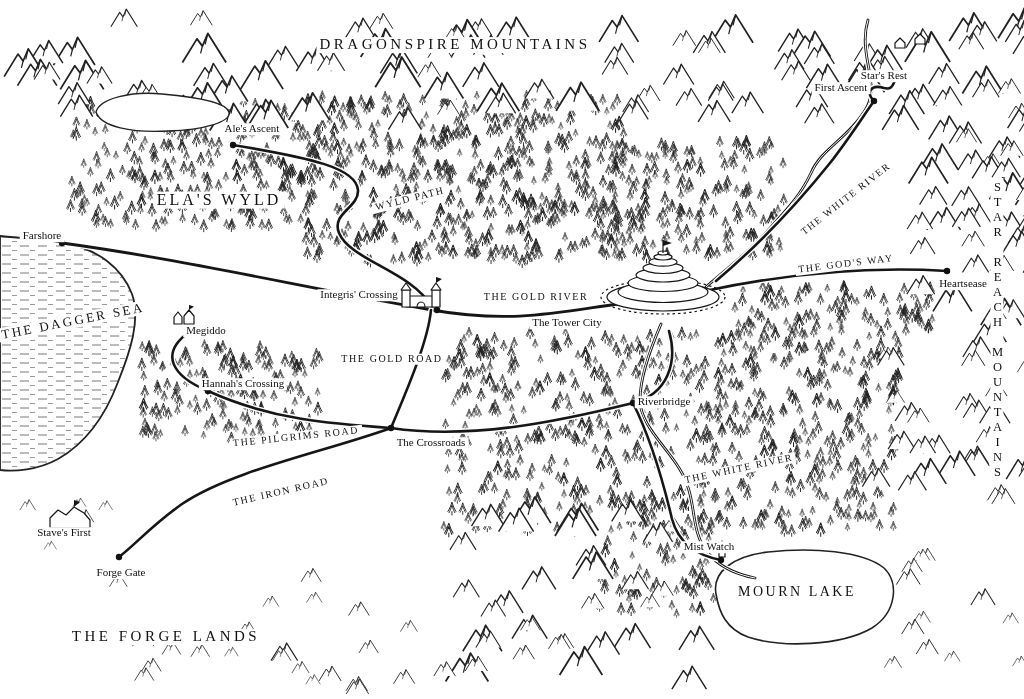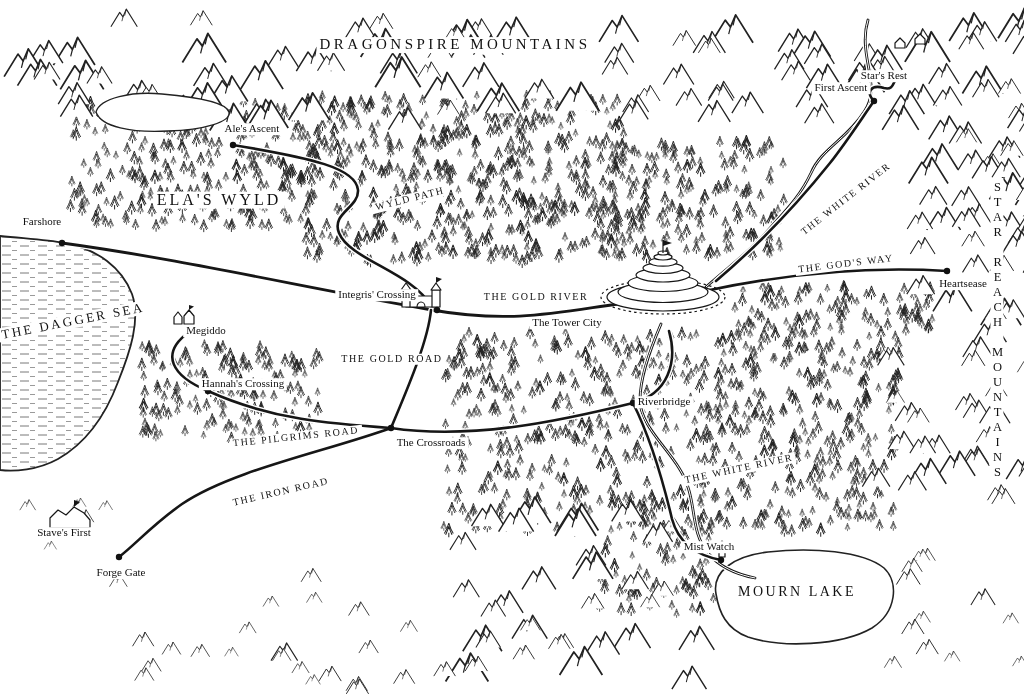--- a/index.html
+++ b/index.html
@@ -2266,38 +2266,39 @@
     <circle class="dot" cx="391" cy="428" r="3.2"></circle>
     <circle class="dot" cx="119" cy="557" r="3.2"></circle>
     <circle class="dot" cx="721" cy="560" r="3.2"></circle>
   </g>
 </svg>
 
 <div class="labels">
   <div class="lbl g" style="left:455px;top:45px">DRAGONSPIRE MOUNTAINS</div>
   <div class="lbl vert" style="left:997px;top:178px">STAR REACH MOUNTAINS</div>
   <div class="lbl g2" style="left:219px;top:200px">ELA'S WYLD</div>
+  <div class="lbl g" style="left:166px;top:637px">THE FORGE LANDS</div>
   <div class="lbl sea-lbl" style="left:73px;top:321px;transform:translate(-50%,-50%) rotate(-11deg)">THE DAGGER SEA</div>
   <div class="lbl lake-lbl" style="left:797px;top:592px;background:transparent">MOURN LAKE</div>
 
   <div class="lbl r" style="left:410px;top:199px;transform:translate(-50%,-50%) rotate(-14deg)">WYLD PATH</div>
   <div class="lbl r" style="left:846px;top:264px;transform:translate(-50%,-50%) rotate(-7deg)">THE GOD'S WAY</div>
   <div class="lbl r" style="left:392px;top:359px">THE GOLD ROAD</div>
   <div class="lbl r" style="left:296px;top:437px;transform:translate(-50%,-50%) rotate(-6deg)">THE PILGRIMS ROAD</div>
   <div class="lbl r" style="left:281px;top:492px;transform:translate(-50%,-50%) rotate(-13deg)">THE IRON ROAD</div>
   <div class="lbl r" style="left:846px;top:199px;transform:translate(-50%,-50%) rotate(-38deg)">THE WHITE RIVER</div>
   <div class="lbl r" style="left:739px;top:469px;transform:translate(-50%,-50%) rotate(-12deg)">THE WHITE RIVER</div>
   <div class="lbl r" style="left:536px;top:297px">THE GOLD RIVER</div>
 
-  <div class="lbl p" style="left:42px;top:222px">Farshore</div>
+  <div class="lbl p" style="left:42px;top:236px">Farshore</div>
   <div class="lbl p" style="left:252px;top:129px">Ale's Ascent</div>
   <div class="lbl p" style="left:884px;top:76px">Star's Rest</div>
   <div class="lbl p" style="left:841px;top:88px">First Ascent</div>
   <div class="lbl p" style="left:963px;top:284px">Heartsease</div>
-  <div class="lbl p" style="left:377px;top:295px">Integris' Crossing</div>
+  <div class="lbl p" style="left:359px;top:295px">Integris' Crossing</div>
   <div class="lbl p" style="left:567px;top:323px">The Tower City</div>
   <div class="lbl p" style="left:206px;top:331px">Megiddo</div>
   <div class="lbl p" style="left:243px;top:384px">Hannah's Crossing</div>
   <div class="lbl p" style="left:664px;top:402px">Riverbridge</div>
   <div class="lbl p" style="left:431px;top:443px">The Crossroads</div>
   <div class="lbl p" style="left:64px;top:533px">Stave's First</div>
   <div class="lbl p" style="left:121px;top:573px">Forge Gate</div>
   <div class="lbl p" style="left:709px;top:547px">Mist Watch</div>
 </div>
 

